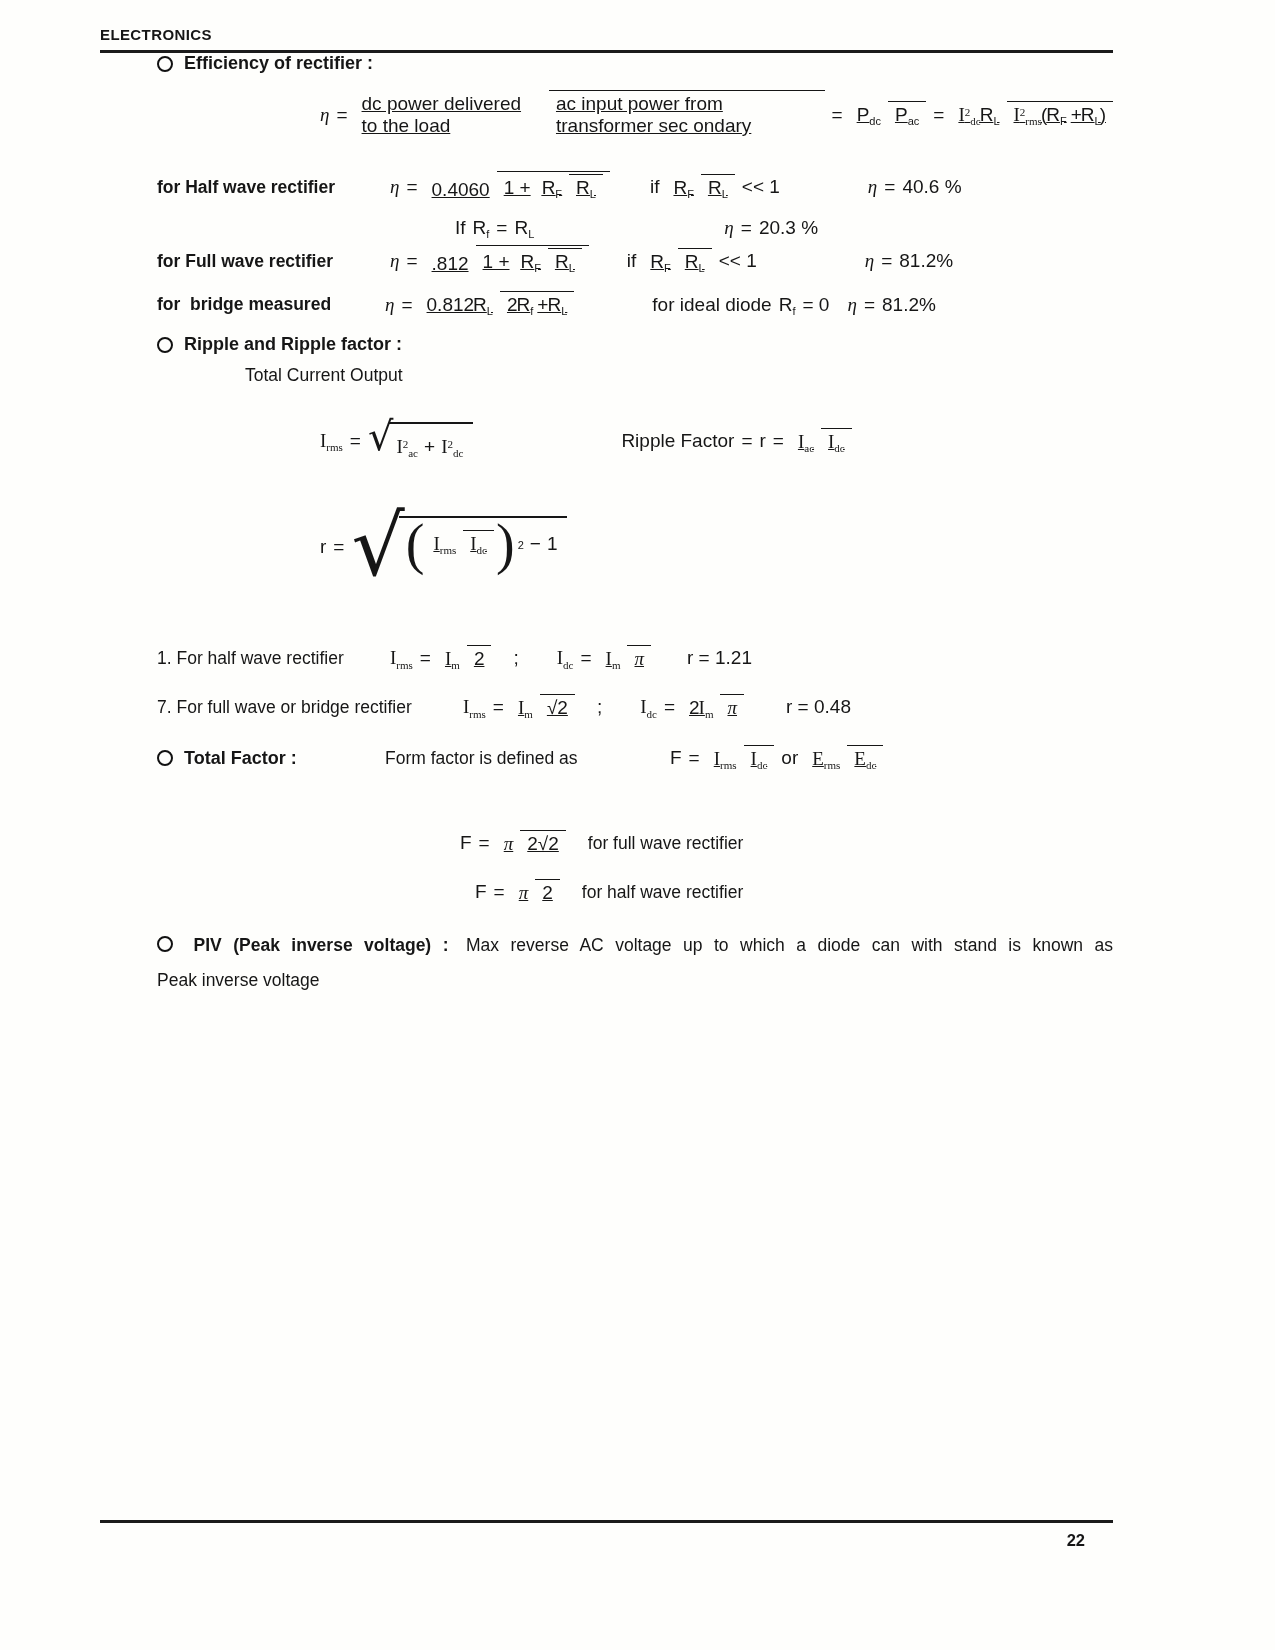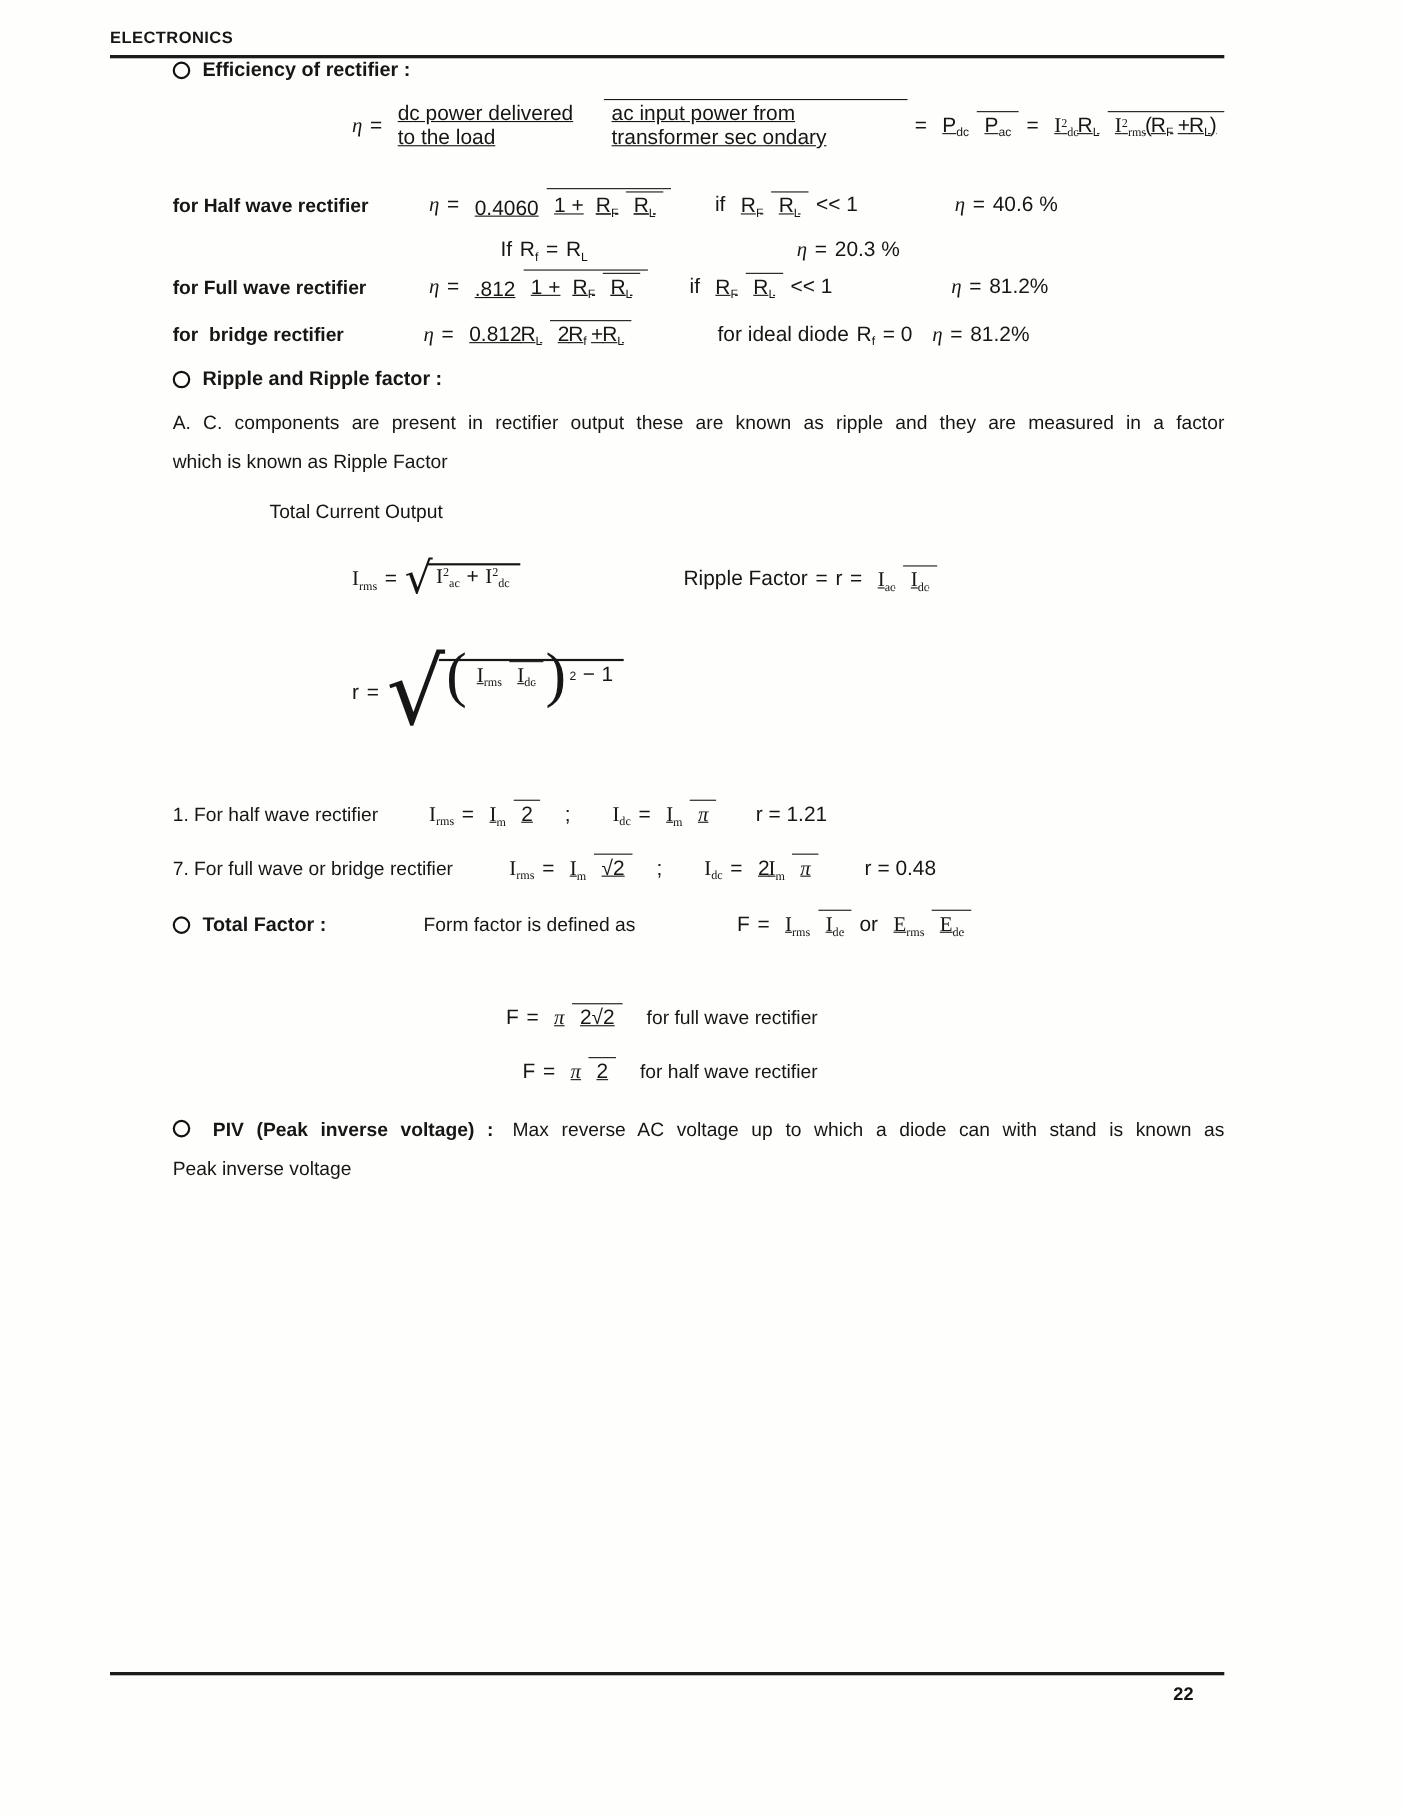--- a/index.html
+++ b/index.html
@@ -26,21 +26,21 @@
   .math .serif{font-family:"Liberation Serif","DejaVu Serif",serif;}
   .math .tight{margin-left:-5px;}
   .math sub{font-size:.58em;line-height:0;position:relative;vertical-align:baseline;top:.4em;}
   .math sup{font-size:.58em;line-height:0;position:relative;vertical-align:baseline;top:-.5em;}
   .m-frac{display:inline-flex;flex-direction:row;align-items:flex-end;text-decoration:underline;}
   .m-num,.m-den{display:inline-flex;align-items:center;justify-content:center;gap:4px;padding:2px 7px;}
   .m-den{border-top:1.8px solid #161616;}
   .m-sqrt{display:inline-flex;align-items:flex-start;}
   .m-rad{font-family:"DejaVu Sans",sans-serif;font-size:2.1em;line-height:.78;margin-right:-4px;transform:translateY(-1px);}
   .m-sqrt.tall .m-rad{font-size:4.4em;line-height:.75;margin-right:-6px;}
-  .m-body{display:inline-flex;align-items:center;gap:6px;border-top:2px solid #161616;padding:0 10px 2px 7px;}
+  .m-body{display:inline-flex;align-items:center;gap:6px;border-top:2px solid #161616;padding:12px 10px 2px 7px;}
   .m-group{display:inline-flex;align-items:center;}
   .m-paren{font-family:"Liberation Serif",serif;font-size:2.95em;font-weight:300;line-height:0;}
   .m-inner{display:inline-flex;align-items:center;gap:4px;padding:0 2px;}
   .m-supOnly{align-self:flex-start;margin-left:-3px;}
   .m-supOnly sup{top:.15em;}
   .m-sp{display:inline-block;height:1px;}
   
   .page-footer{position:absolute;left:100px;top:1520px;width:1013px;}
   .page-number{font-weight:700;font-size:16.5px;text-align:right;padding-right:28px;margin-top:8px;}
 </style>
@@ -191,21 +191,21 @@
           <span class="m-tok">&lt;&lt; 1</span>
         </span>
       <span class="math result" style="margin-left:108px">
           <span class="m-tok it">η</span>
           <span class="m-tok">=</span>
           <span class="m-tok">81.2%</span>
         </span>
     </div>
 
     <div class="row" style="margin-top:14px">
-      <span class="label" style="width:228px">for  bridge rectifier</span>
+      <span class="label" style="width:228px">for  bridge measured</span>
       <span class="math">
           <span class="m-tok it">η</span>
           <span class="m-tok">=</span>
           <span class="m-frac">
             <span class="m-num">
               <span class="m-tok">0.812</span>
               <span class="m-tok tight">R<sub>L</sub></span>
             </span>
             <span class="m-den">
               <span class="m-tok">2</span>
@@ -225,24 +225,20 @@
           <span class="m-tok">=</span>
           <span class="m-tok">81.2%</span>
         </span>
     </div>
 
     <div class="sec-heading" style="margin-top:16px">
       <span class="bullet"></span>
       <span>Ripple and Ripple factor :</span>
     </div>
 
-    <p class="para" style="margin-top:12px">
-      <span class="pline jline">A. C. components are present in rectifier output these are known as ripple and they are measured in a factor</span>
-      <span class="pline">which is known as Ripple Factor</span>
-    </p>
 
     <div class="plain-label" style="margin-top:10px;margin-left:88px">Total Current Output</div>
 
     <div class="row" style="margin-top:36px;margin-left:163px">
       <span class="math">
           <span class="m-tok serif">I<sub>rms</sub></span>
           <span class="m-tok">=</span>
           <span class="m-sqrt">
             <span class="m-rad">√</span>
             <span class="m-body">

